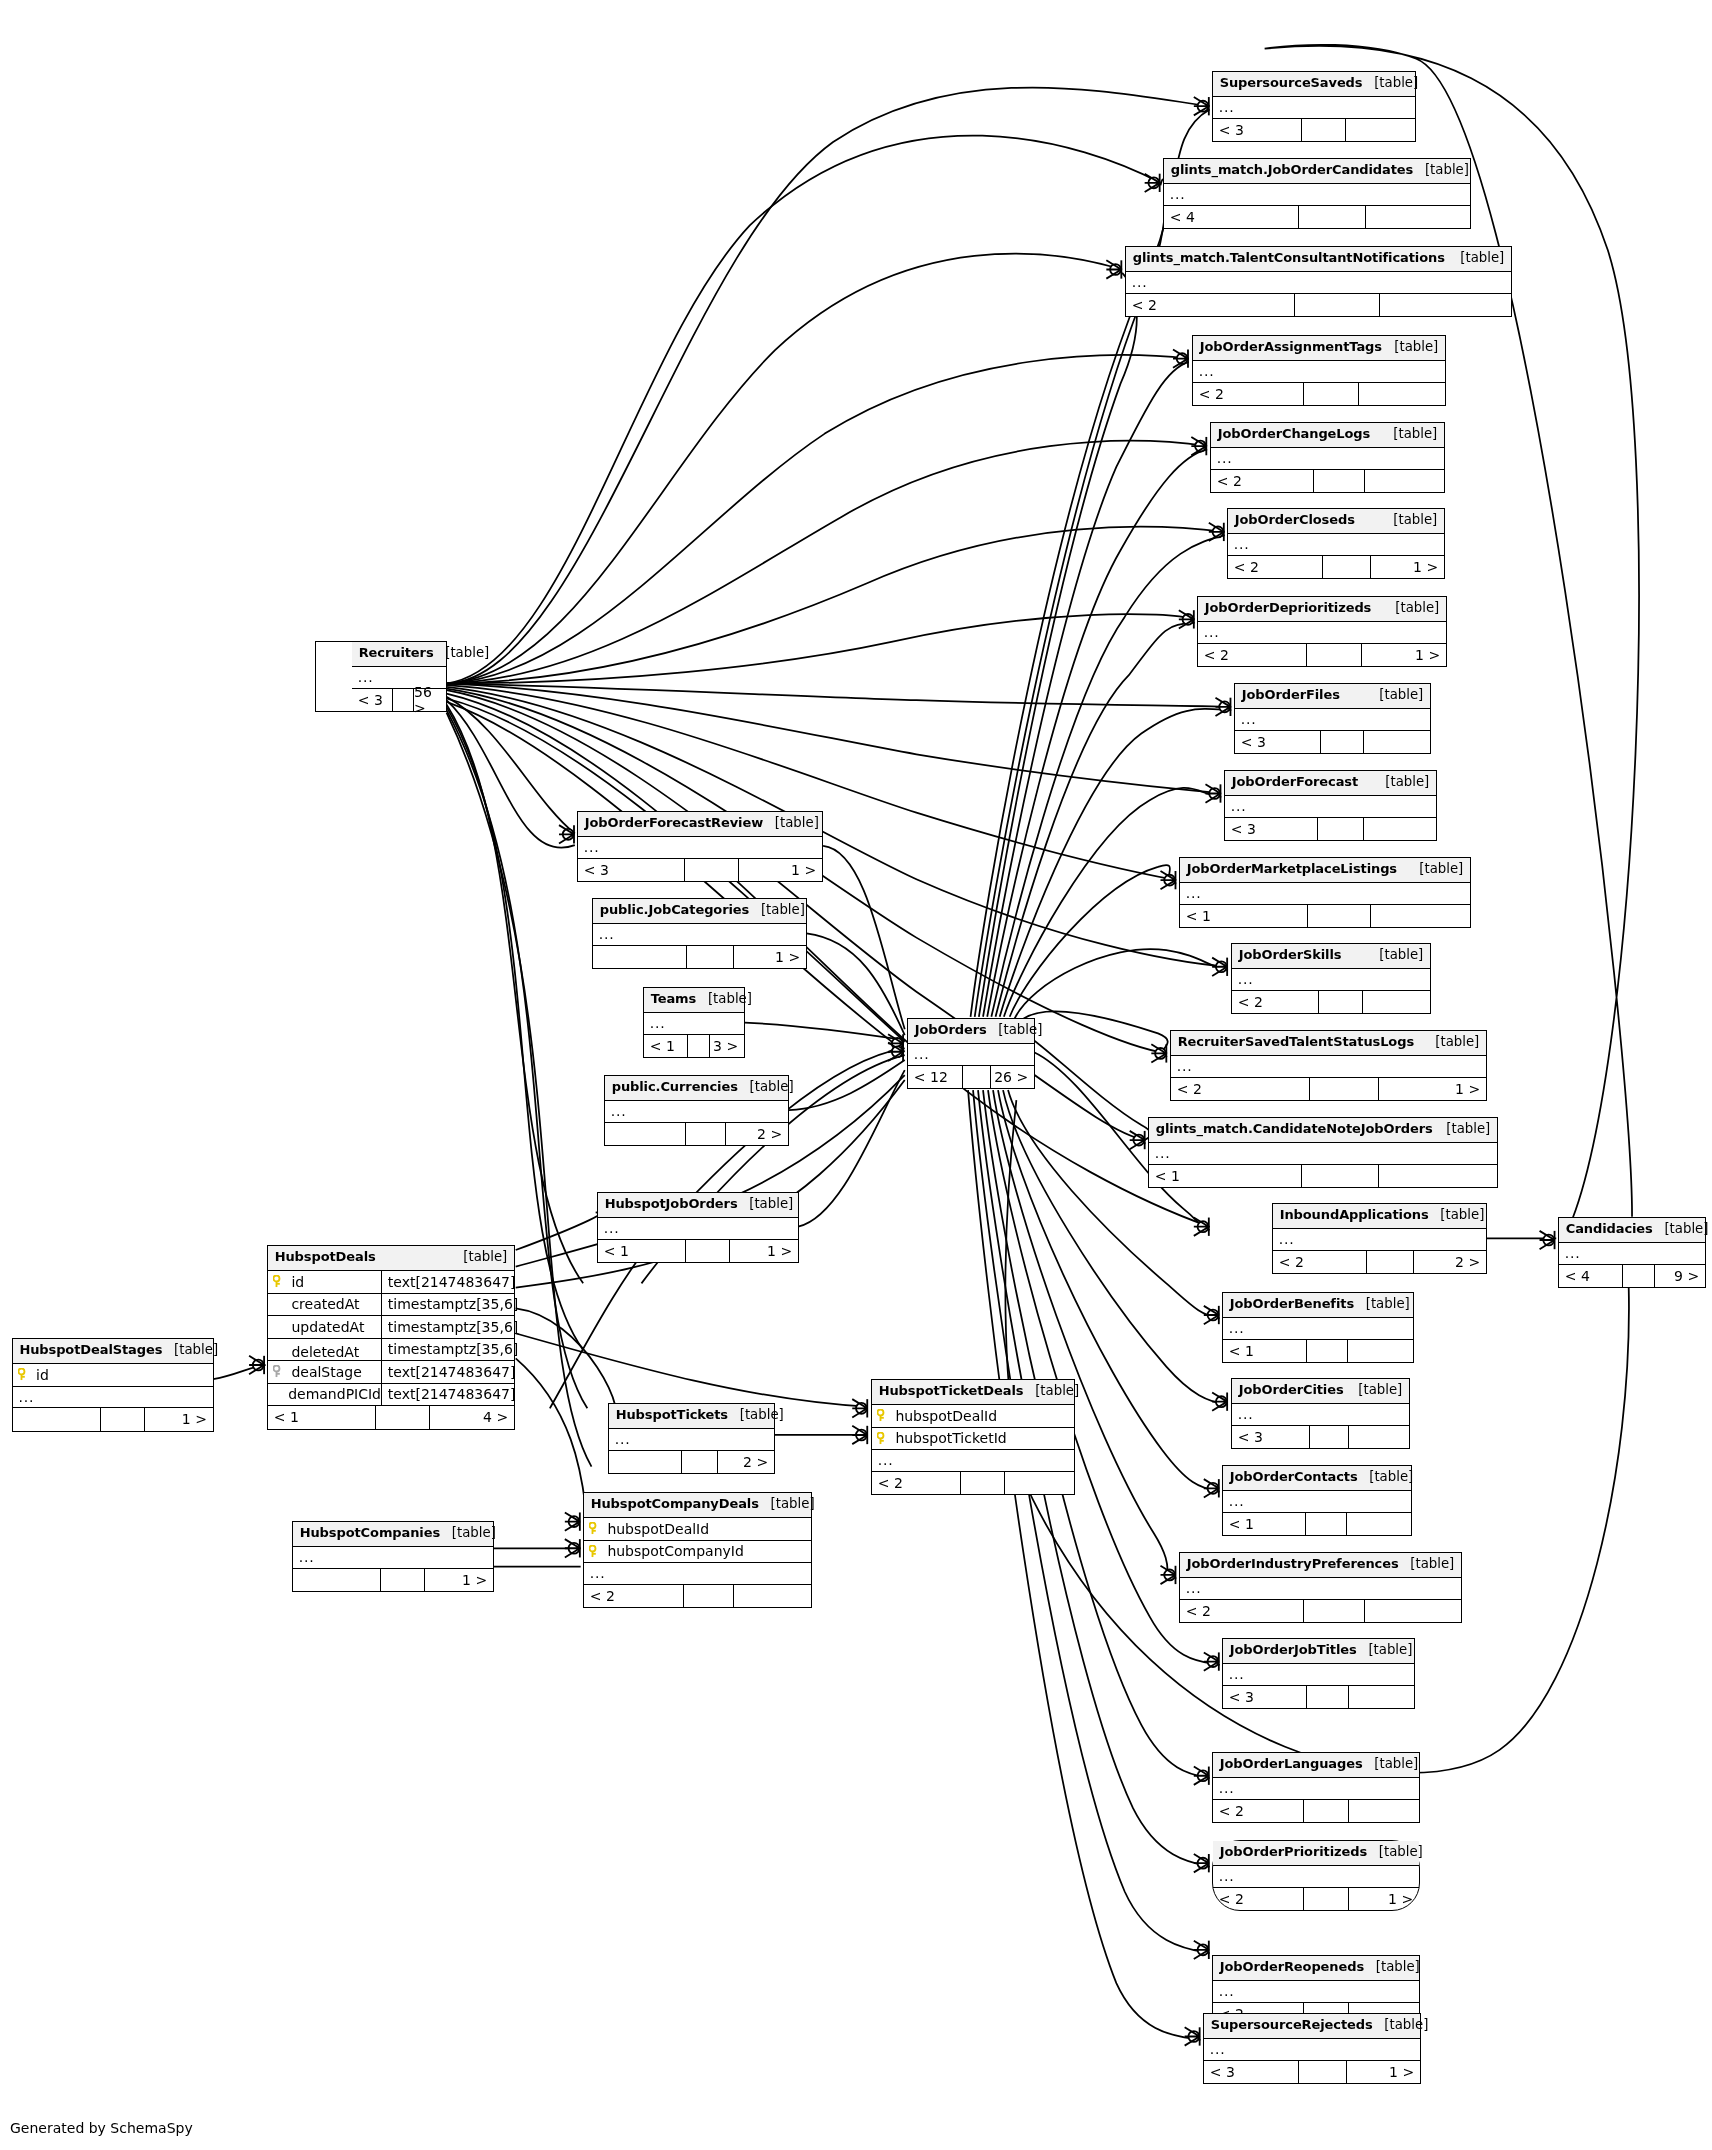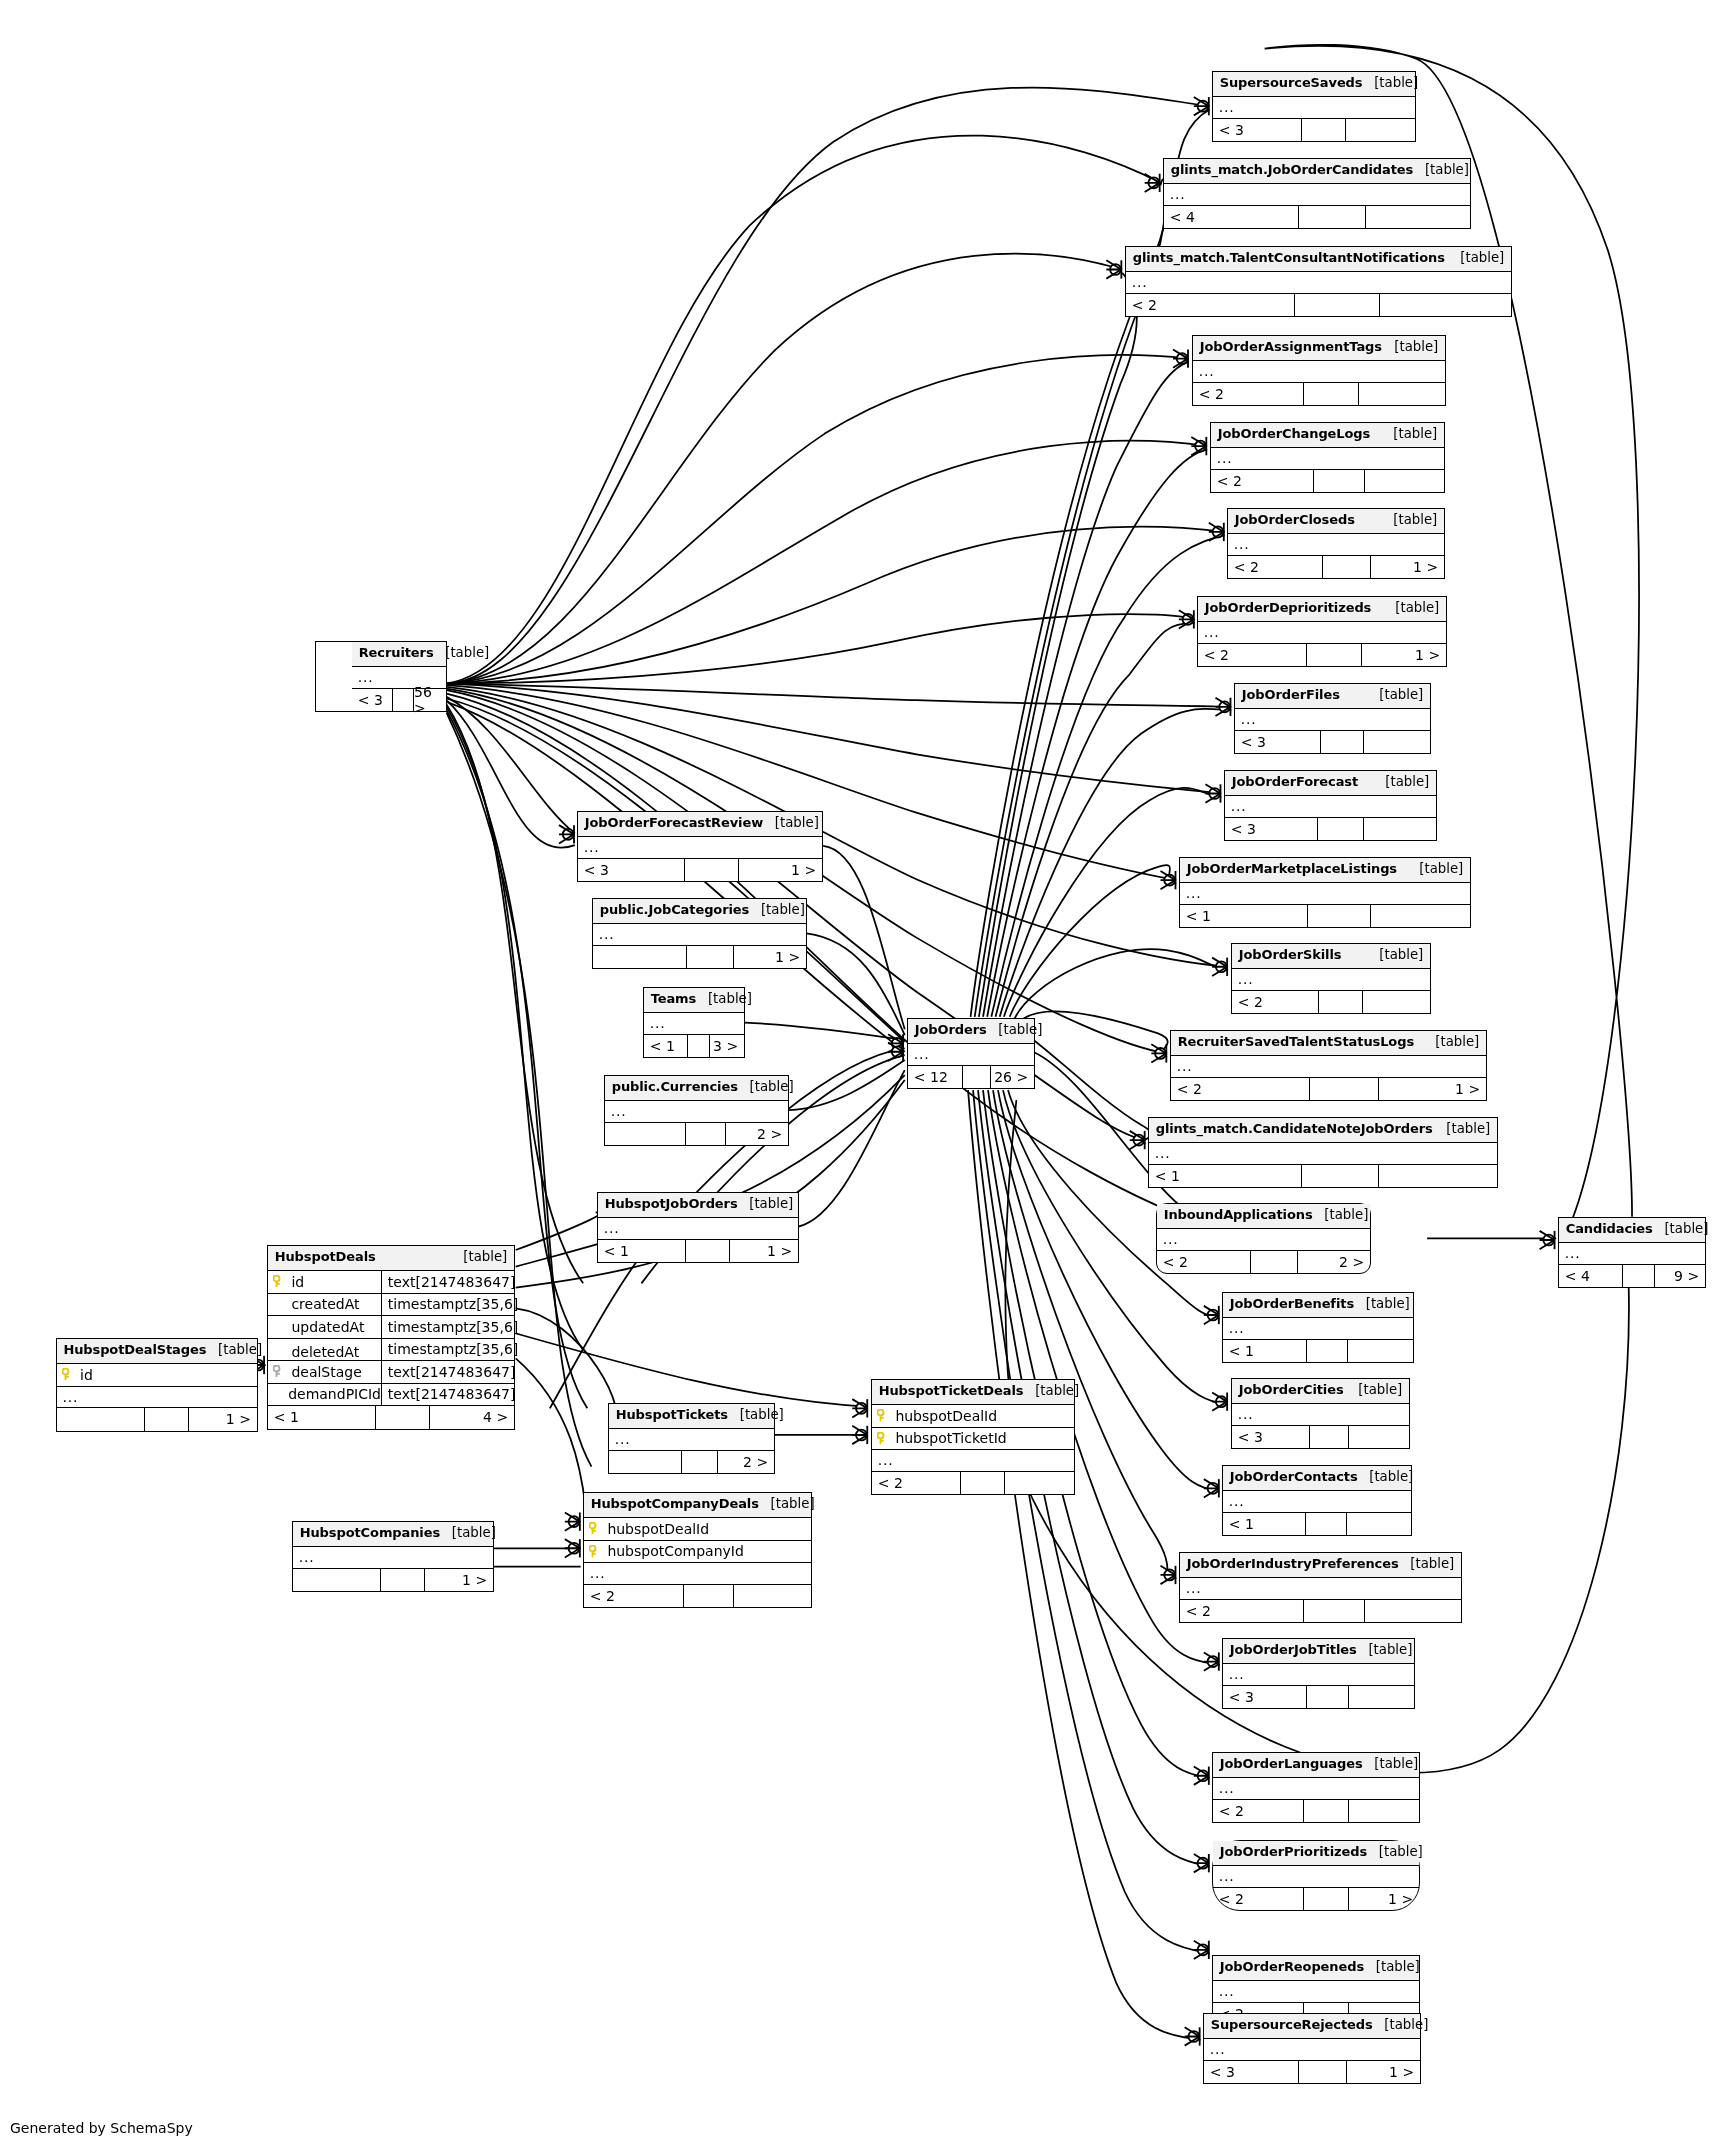--- a/index.html
+++ b/index.html
@@ -387,21 +387,21 @@
           <span class="nm">glints_match.CandidateNoteJobOrders</span>
           <span class="tag">[table]</span>
         </div>
         <div class="ellipsis">...</div>
         <div class="ftr">
           <div class="f1">&lt; 1</div>
           <div class="f2"></div>
           <div class="f3"></div>
         </div>
       </div>
-      <div class="tbl" style="left: 1156px; top: 1203px; width: 215px; border-radius: 11px;">
+      <div class="tbl" style="left: 1272px; top: 1203px; width: 215px;">
         <div class="hdr">
           <span class="nm">InboundApplications</span>
           <span class="tag">[table]</span>
         </div>
         <div class="ellipsis">...</div>
         <div class="ftr">
           <div class="f1">&lt; 2</div>
           <div class="f2"></div>
           <div class="f3">2 &gt;</div>
         </div>
@@ -668,21 +668,21 @@
             <span>demandPICId</span>
           </div>
           <div class="ctype">text[2147483647]</div>
         </div>
         <div class="ftr">
           <div class="f1">&lt; 1</div>
           <div class="f2"></div>
           <div class="f3">4 &gt;</div>
         </div>
       </div>
-      <div class="tbl" style="left: 11.7px; top: 1338px; width: 202px; margin-left: 44px;">
+      <div class="tbl" style="left: 11.7px; top: 1338px; width: 202px;">
         <div class="hdr">
           <span class="nm">HubspotDealStages</span>
           <span class="tag">[table]</span>
         </div>
         <div class="colrow">
           <div class="cname" style="width: 198px; border-right: none;">
             <span class="keyico">
               <svg width="10.8" height="13.3" viewBox="0 0 13 16">
                 <circle cx="4.2" cy="4.2" r="3.6" fill="none" stroke="#e8c700" stroke-width="2.2"></circle>
                 <path d="M4.2,7.6 L4.2,14.5" stroke="#e8c700" stroke-width="2.2"></path>

